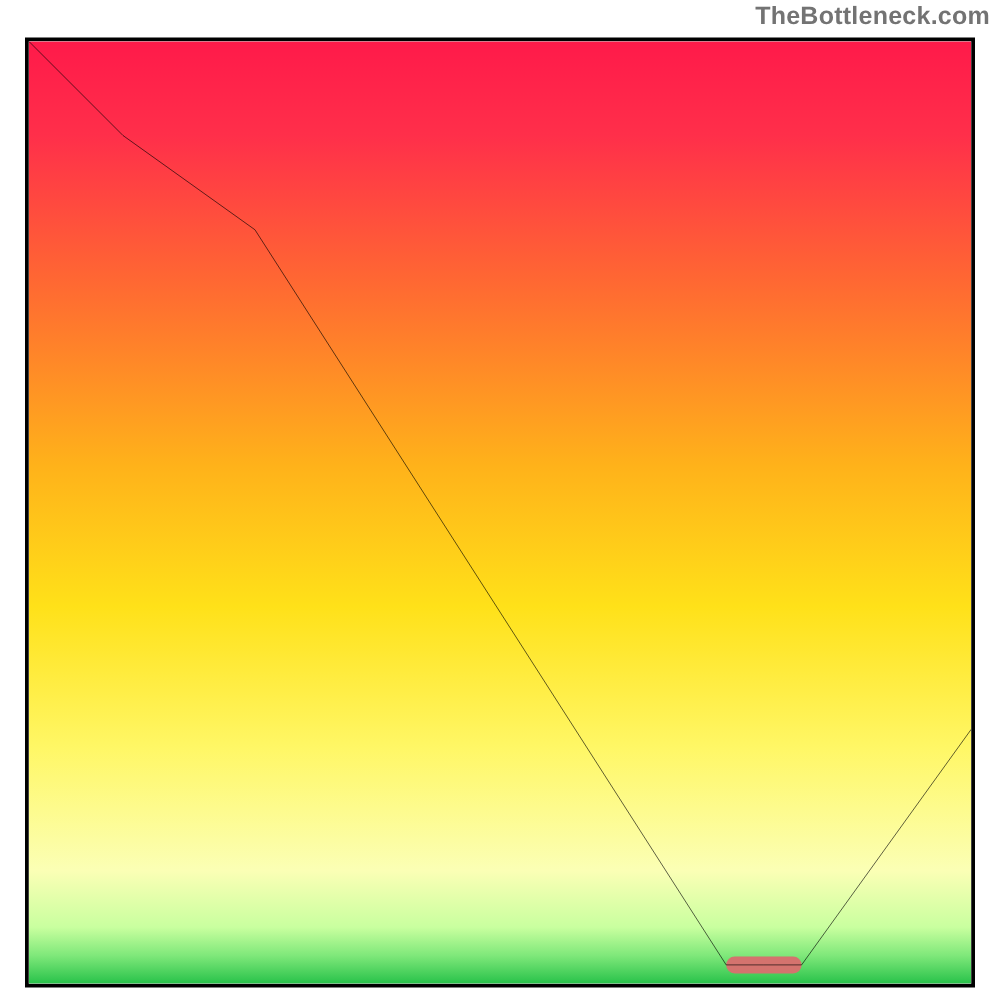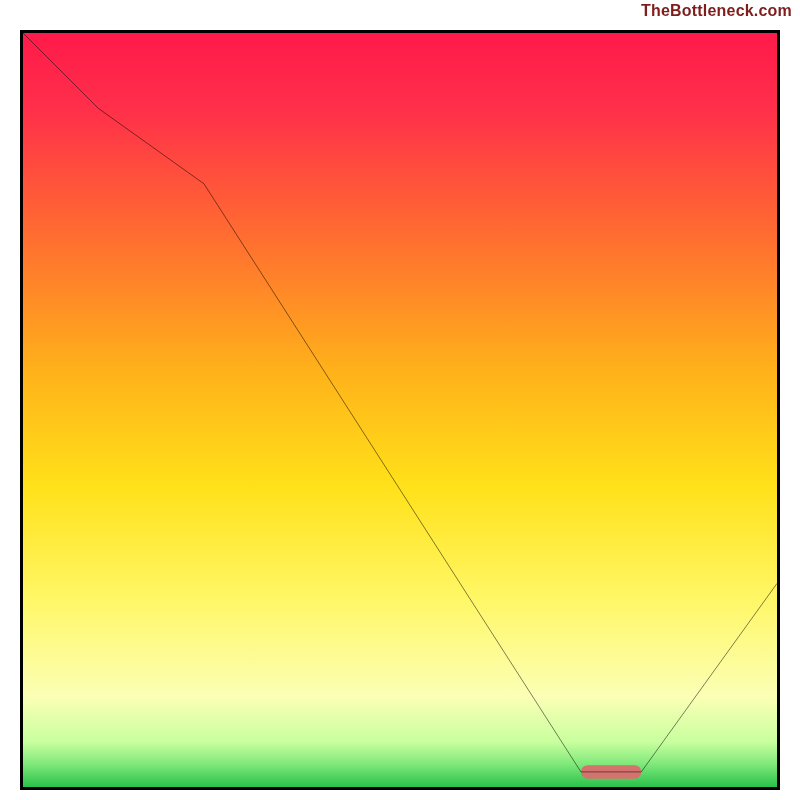--- a/index.html
+++ b/index.html
@@ -14,23 +14,23 @@
   .frame {
     position: relative;
     width: 800px;
     height: 800px;
     box-sizing: border-box;
   }
   .watermark {
     position: absolute;
     top: 2px;
     right: 8px;
-    font-size: 16px;
+    font-size: 20px;
     font-weight: bold;
-    color: #7f1d1d;
+    color: #737373;
     letter-spacing: 0.2px;
     text-align: right;
     z-index: 3;
   }
   .plot {
     position: absolute;
     left: 20px;
     top: 30px;
     width: 760px;
     height: 760px;

